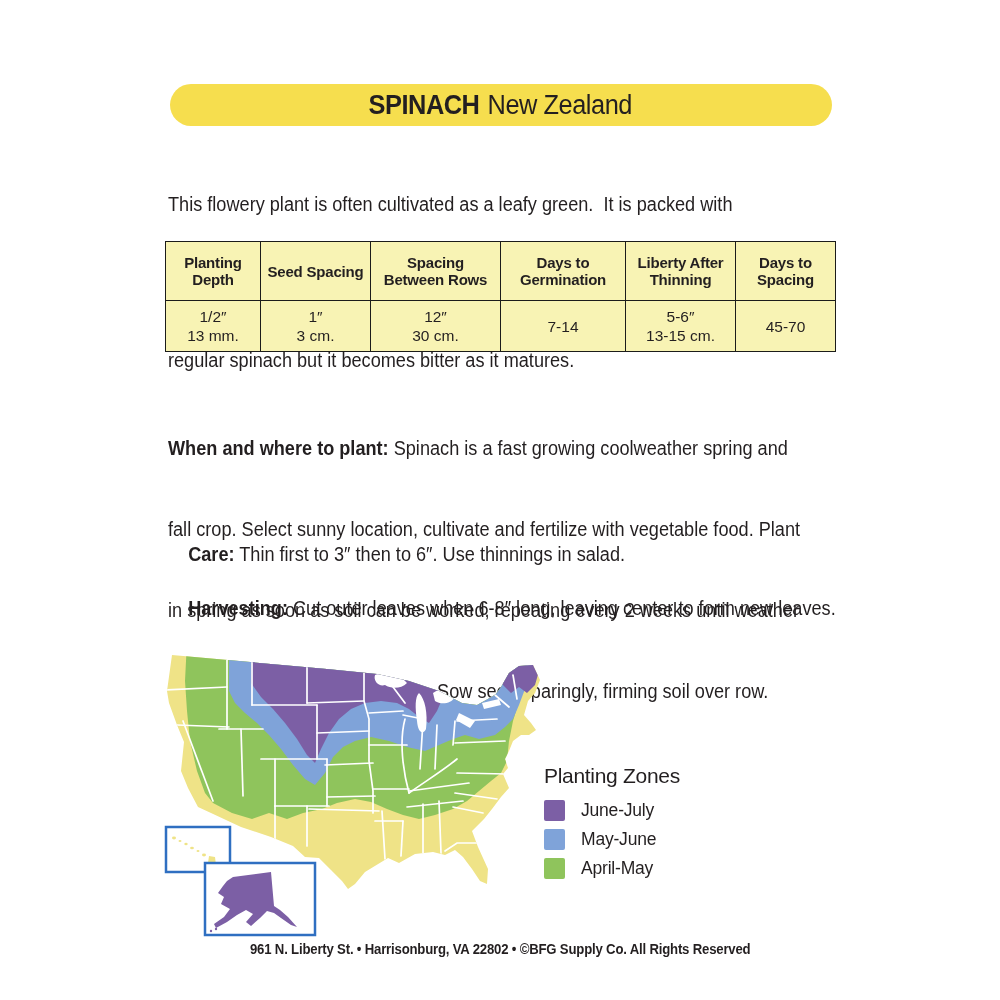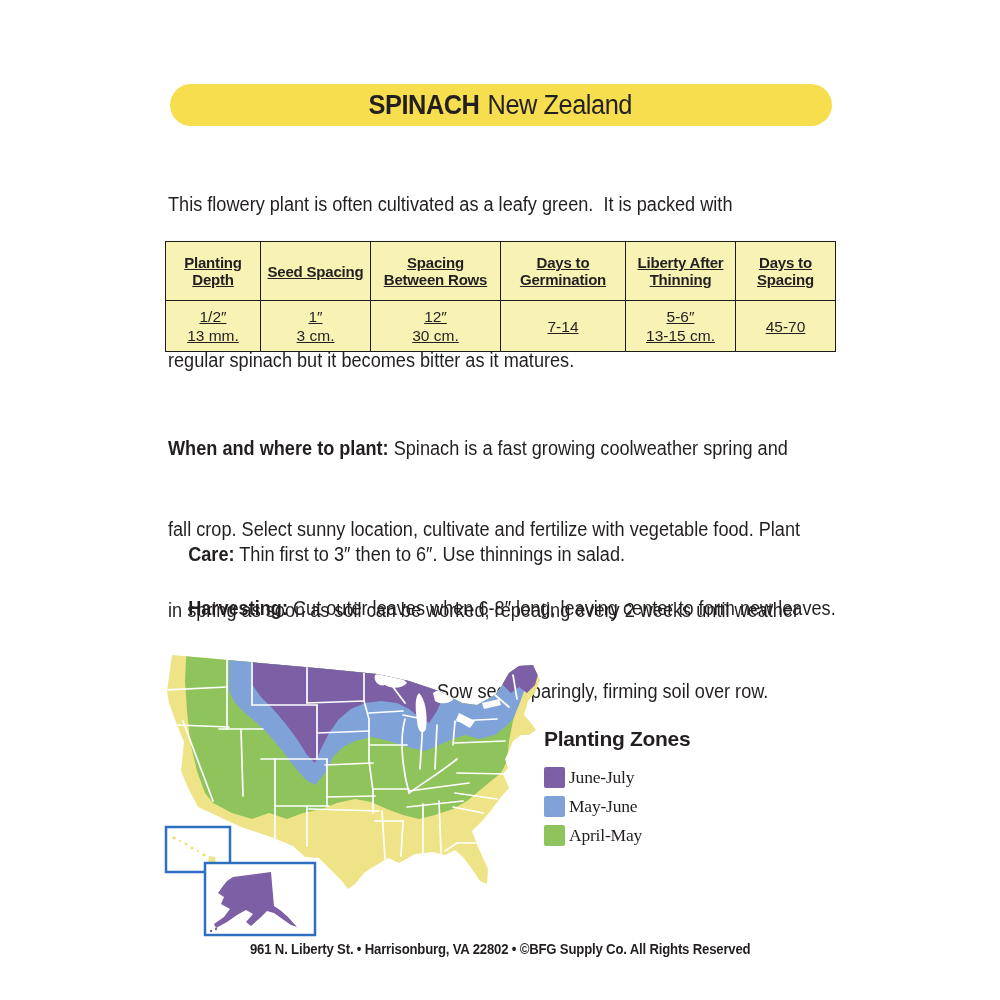--- a/index.html
+++ b/index.html
@@ -12,28 +12,28 @@
           background:var(--c-banner);display:flex;align-items:center;justify-content:center;}
   .banner .t1{font-weight:bold;font-size:27px;letter-spacing:-.5px;}
   .banner .t2{font-size:27px;letter-spacing:-.5px;}
   
   .desc{position:absolute;left:168px;top:139px;width:740px;font-size:19.5px;line-height:26px;white-space:pre-wrap;}
   .sect{position:absolute;left:168px;width:760px;font-size:19.5px;line-height:27px;white-space:pre-wrap;}
   .blbl{font-weight:bold;}
   
   .ptable{position:absolute;left:165px;top:241px;border-collapse:collapse;table-layout:fixed;width:670px;}
   .ptable td{background:var(--c-tablebg);border:1.6px solid var(--c-tableline);text-align:center;
-             vertical-align:middle;padding:2px 5px;text-decoration:underline;}
+             vertical-align:middle;padding:2px 5px;}
   .ptable tr.hd td{height:54px;font-weight:bold;font-size:15px;line-height:17px;letter-spacing:-.2px;}
   .ptable tr.vl td{height:46px;font-size:15.5px;line-height:19px;}
   
   .mapwrap{position:absolute;left:157px;top:641px;width:395px;height:300px;}
   .legend{position:absolute;left:544px;top:727px;}
-  .legend .ttl{font-weight:bold;font-size:21px;letter-spacing:-.3px;margin-bottom:8px;}
-  .legend .row{display:flex;align-items:flex-end;gap:4px;height:29px;font-family:Liberation Serif, serif;}
+  .legend .ttl{font-weight:normal;font-size:21px;letter-spacing:-.3px;margin-bottom:8px;margin-top:37px;}
+  .legend .row{display:flex;align-items:center;gap:16px;height:29px;}
   .legend .sw{width:21px;height:21px;border-radius:2px;flex:0 0 auto;}
   .legend .lb{font-size:17.5px;letter-spacing:-.2px;}
   
   .footer{position:absolute;left:0;top:941px;width:1000px;text-align:center;
           font-weight:bold;font-size:14px;letter-spacing:-.2px;}
 </style>
 </head>
 <body>
 
 <div class="page" style="--c-banner: #F6DE4E; --c-tablebg: #F8F3B4; --c-tableline: #1c1c1a; --c-text: #231f20; --c-purple: #7C5FA5; --c-blue: #7FA3D9; --c-green: #8FC45C; --c-yellow: #EFE387; --c-inset: #2F6FC1;">

